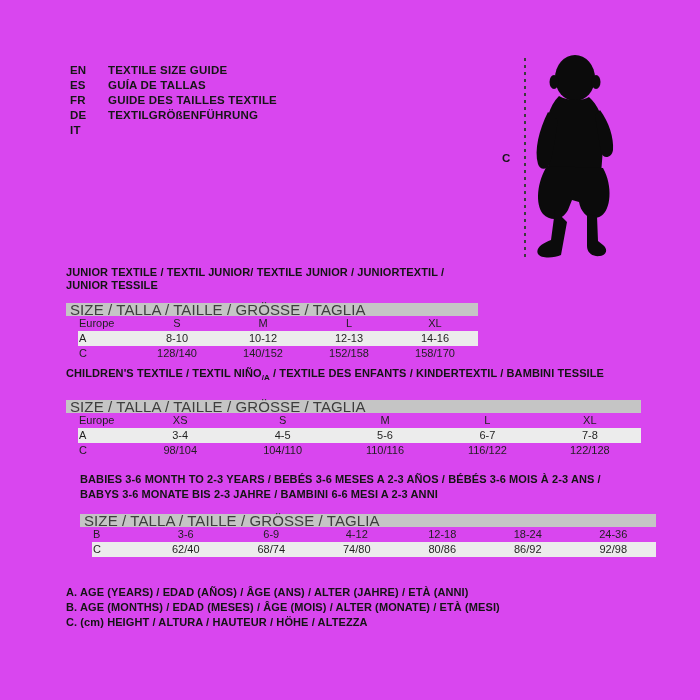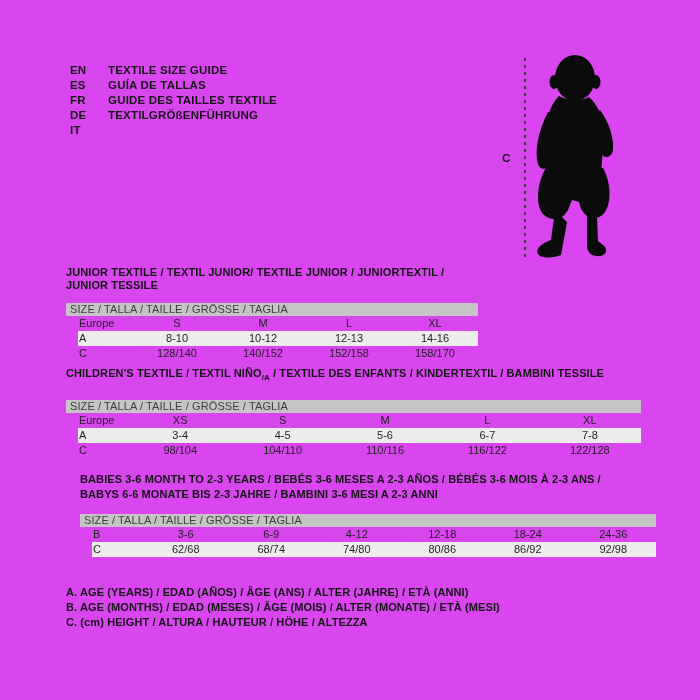--- a/index.html
+++ b/index.html
@@ -22,21 +22,21 @@
   .size-table{position:absolute;}
   .t1{left:66px;top:266px;width:412px;}
   .t2{left:66px;top:367px;width:575px;}
   .t3{left:80px;top:472px;width:576px;}
   .tbl-title{margin:0;font-size:11px;font-weight:bold;color:#141414;line-height:13px;letter-spacing:.1px;}
   .t1 .tbl-title{margin-bottom:11px;}
   .t2 .tbl-title{margin-bottom:16px;}
   .t3 .tbl-title{line-height:15px;margin-bottom:12px;}
   .tbl-title sub{font-size:8px;}
   .size-hdr{height:13px;line-height:13px;background:var(--header-bar,#c5c5c5);
-    color:var(--header-text,#3d3d3d);font-size:11px;padding-left:4px;letter-spacing:.1px;}
+    color:var(--header-text,#3d3d3d);font-size:15px;padding-left:4px;letter-spacing:.1px;}
   .trow{display:flex;height:15px;line-height:15px;font-size:11px;color:#1f1f1f;margin-left:12px;}
   .trow.shaded{background:var(--row-shade,#ececec);}
   .trow .lbl{padding-left:1px;}
   .t1 .lbl{width:55px;}
   .t2 .lbl,.t3 .lbl{width:50px;}
   .trow .cell{flex:1;text-align:center;}
   
   .footnotes{position:absolute;left:66px;top:585px;}
   .fn{height:15px;line-height:15px;font-weight:bold;font-size:11px;color:#141414;letter-spacing:.1px;}
 </style>
@@ -130,34 +130,34 @@
       <span class="lbl">C</span>
       <span class="cell">98/104</span>
       <span class="cell">104/110</span>
       <span class="cell">110/116</span>
       <span class="cell">116/122</span>
       <span class="cell">122/128</span>
     </div>
   </div>
 
   <div class="size-table t3">
-    <h3 class="tbl-title"><span>BABIES 3-6 MONTH TO 2-3 YEARS / BEBÉS 3-6 MESES A 2-3 AÑOS / BÉBÉS 3-6 MOIS À 2-3 ANS /</span><br><span>BABYS 6-6 MONATE BIS 2-3 JAHRE / BAMBINI 3-6 MESI A 2-3 ANNI</span></h3>
+    <h3 class="tbl-title"><span>BABIES 3-6 MONTH TO 2-3 YEARS / BEBÉS 3-6 MESES A 2-3 AÑOS / BÉBÉS 3-6 MOIS À 2-3 ANS /</span><br><span>BABYS 3-6 MONATE BIS 2-3 JAHRE / BAMBINI 6-6 MESI A 2-3 ANNI</span></h3>
     <div class="size-hdr">SIZE / TALLA / TAILLE / GRÖSSE / TAGLIA</div>
     <div class="trow">
       <span class="lbl">B</span>
       <span class="cell">3-6</span>
       <span class="cell">6-9</span>
       <span class="cell">4-12</span>
       <span class="cell">12-18</span>
       <span class="cell">18-24</span>
       <span class="cell">24-36</span>
     </div>
     <div class="trow shaded">
       <span class="lbl">C</span>
-      <span class="cell">62/68</span>
+      <span class="cell">62/40</span>
       <span class="cell">68/74</span>
       <span class="cell">74/80</span>
       <span class="cell">80/86</span>
       <span class="cell">86/92</span>
       <span class="cell">92/98</span>
     </div>
   </div>
 
   <div class="footnotes">
     <div class="fn">A. AGE (YEARS) / EDAD (AÑOS) / ÂGE (ANS) / ALTER (JAHRE) / ETÀ (ANNI)</div>

